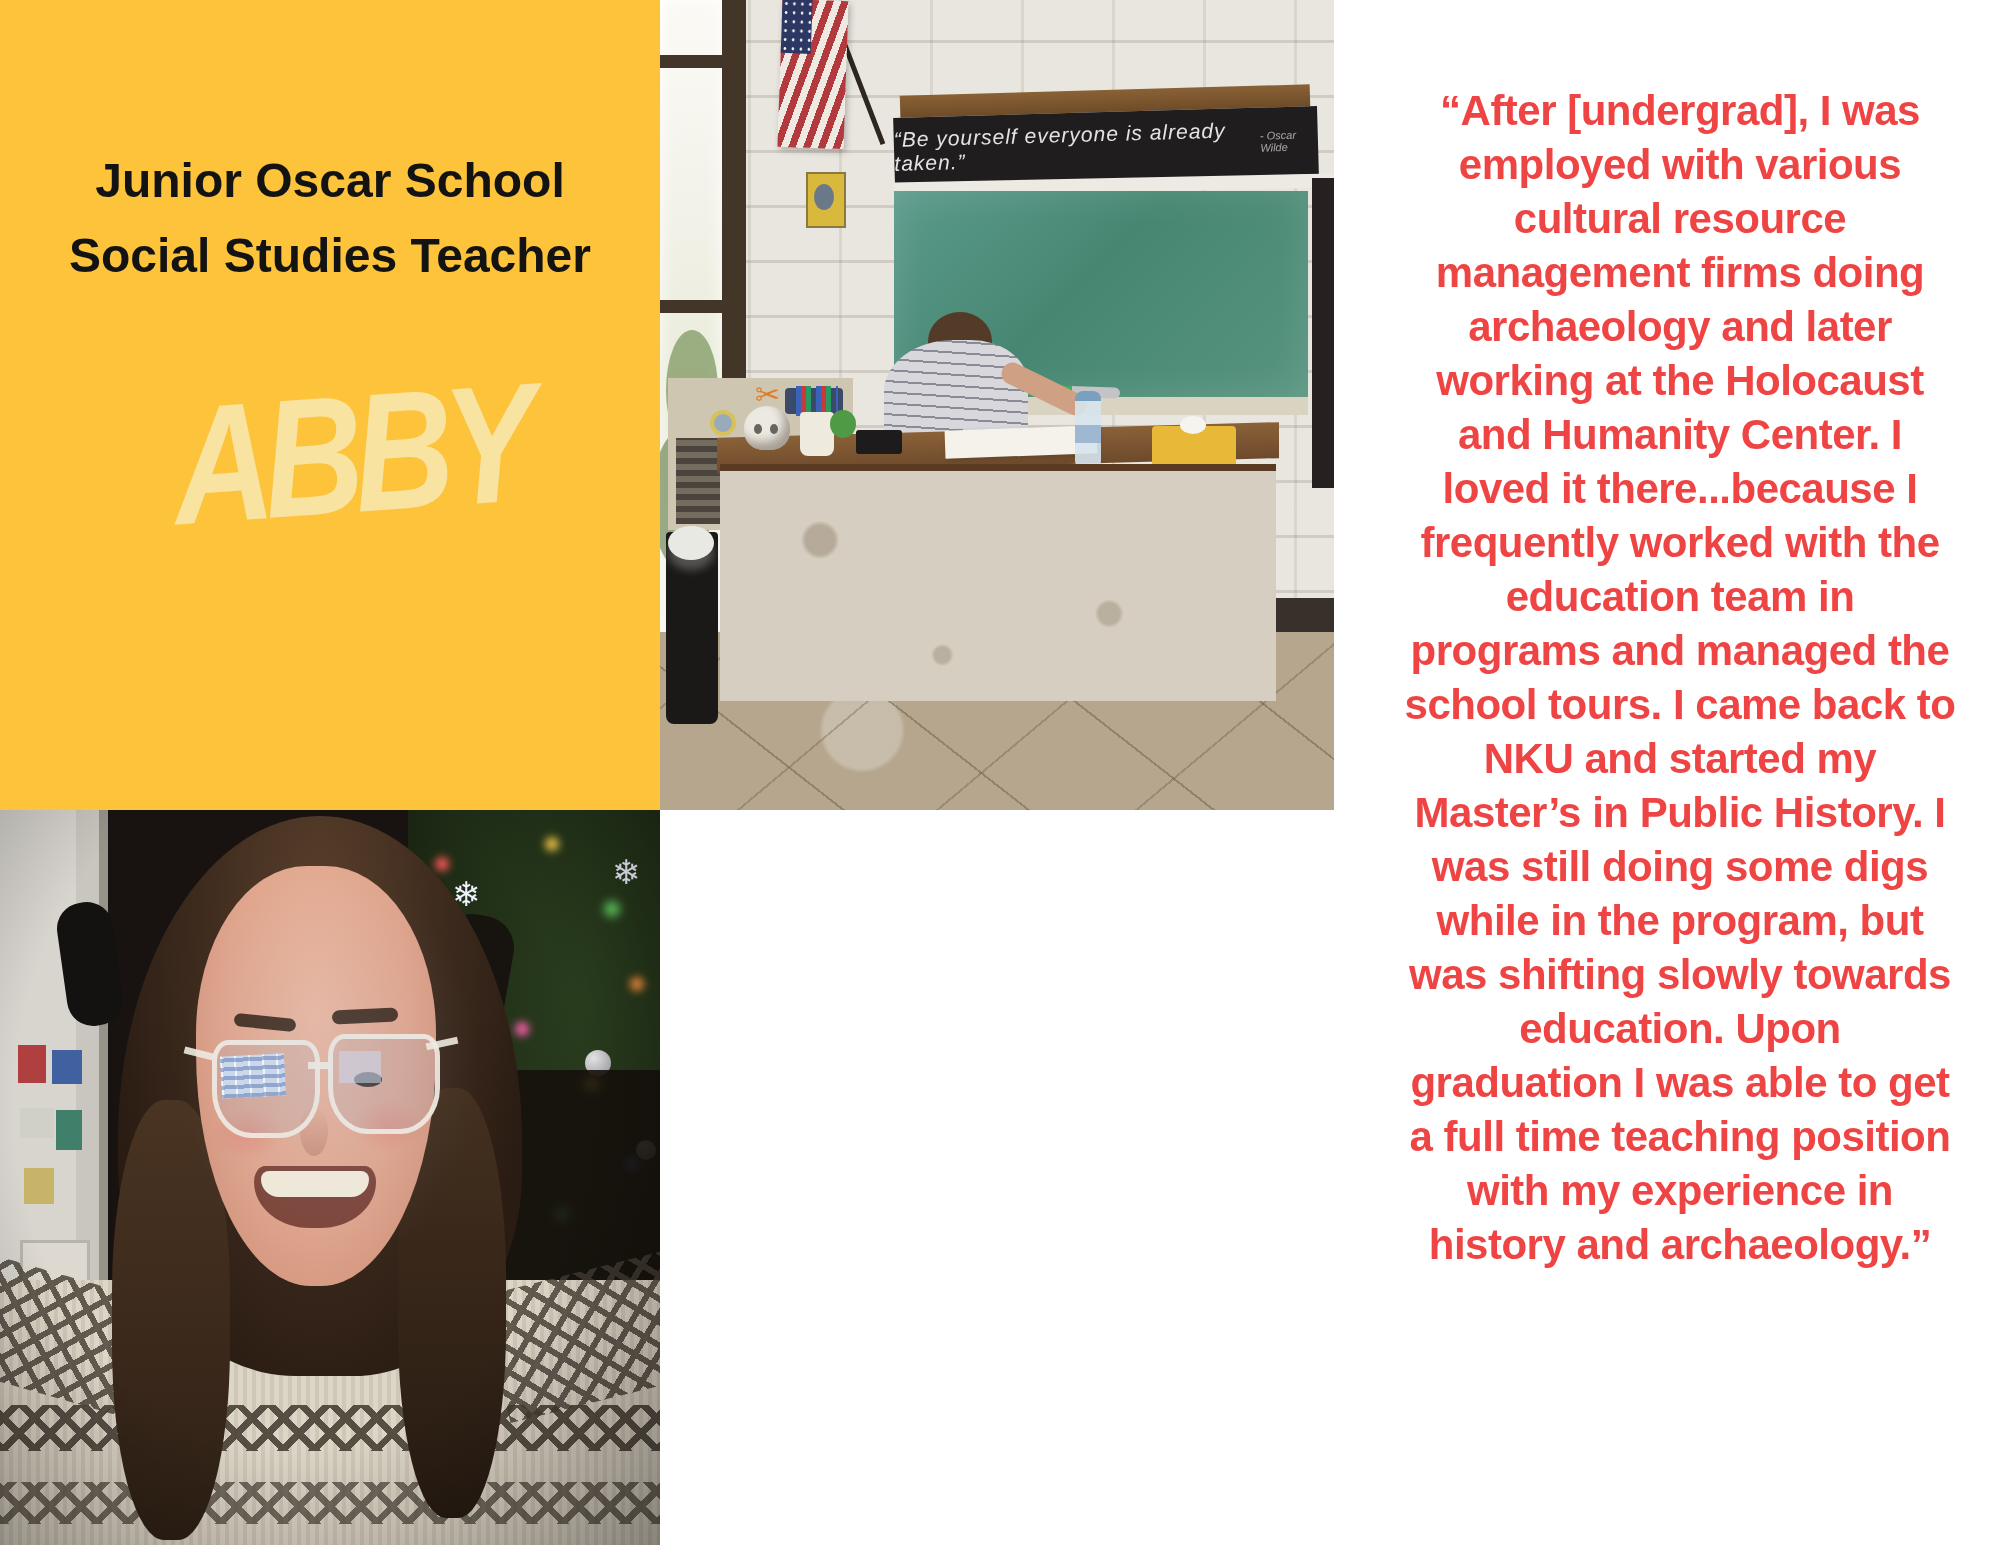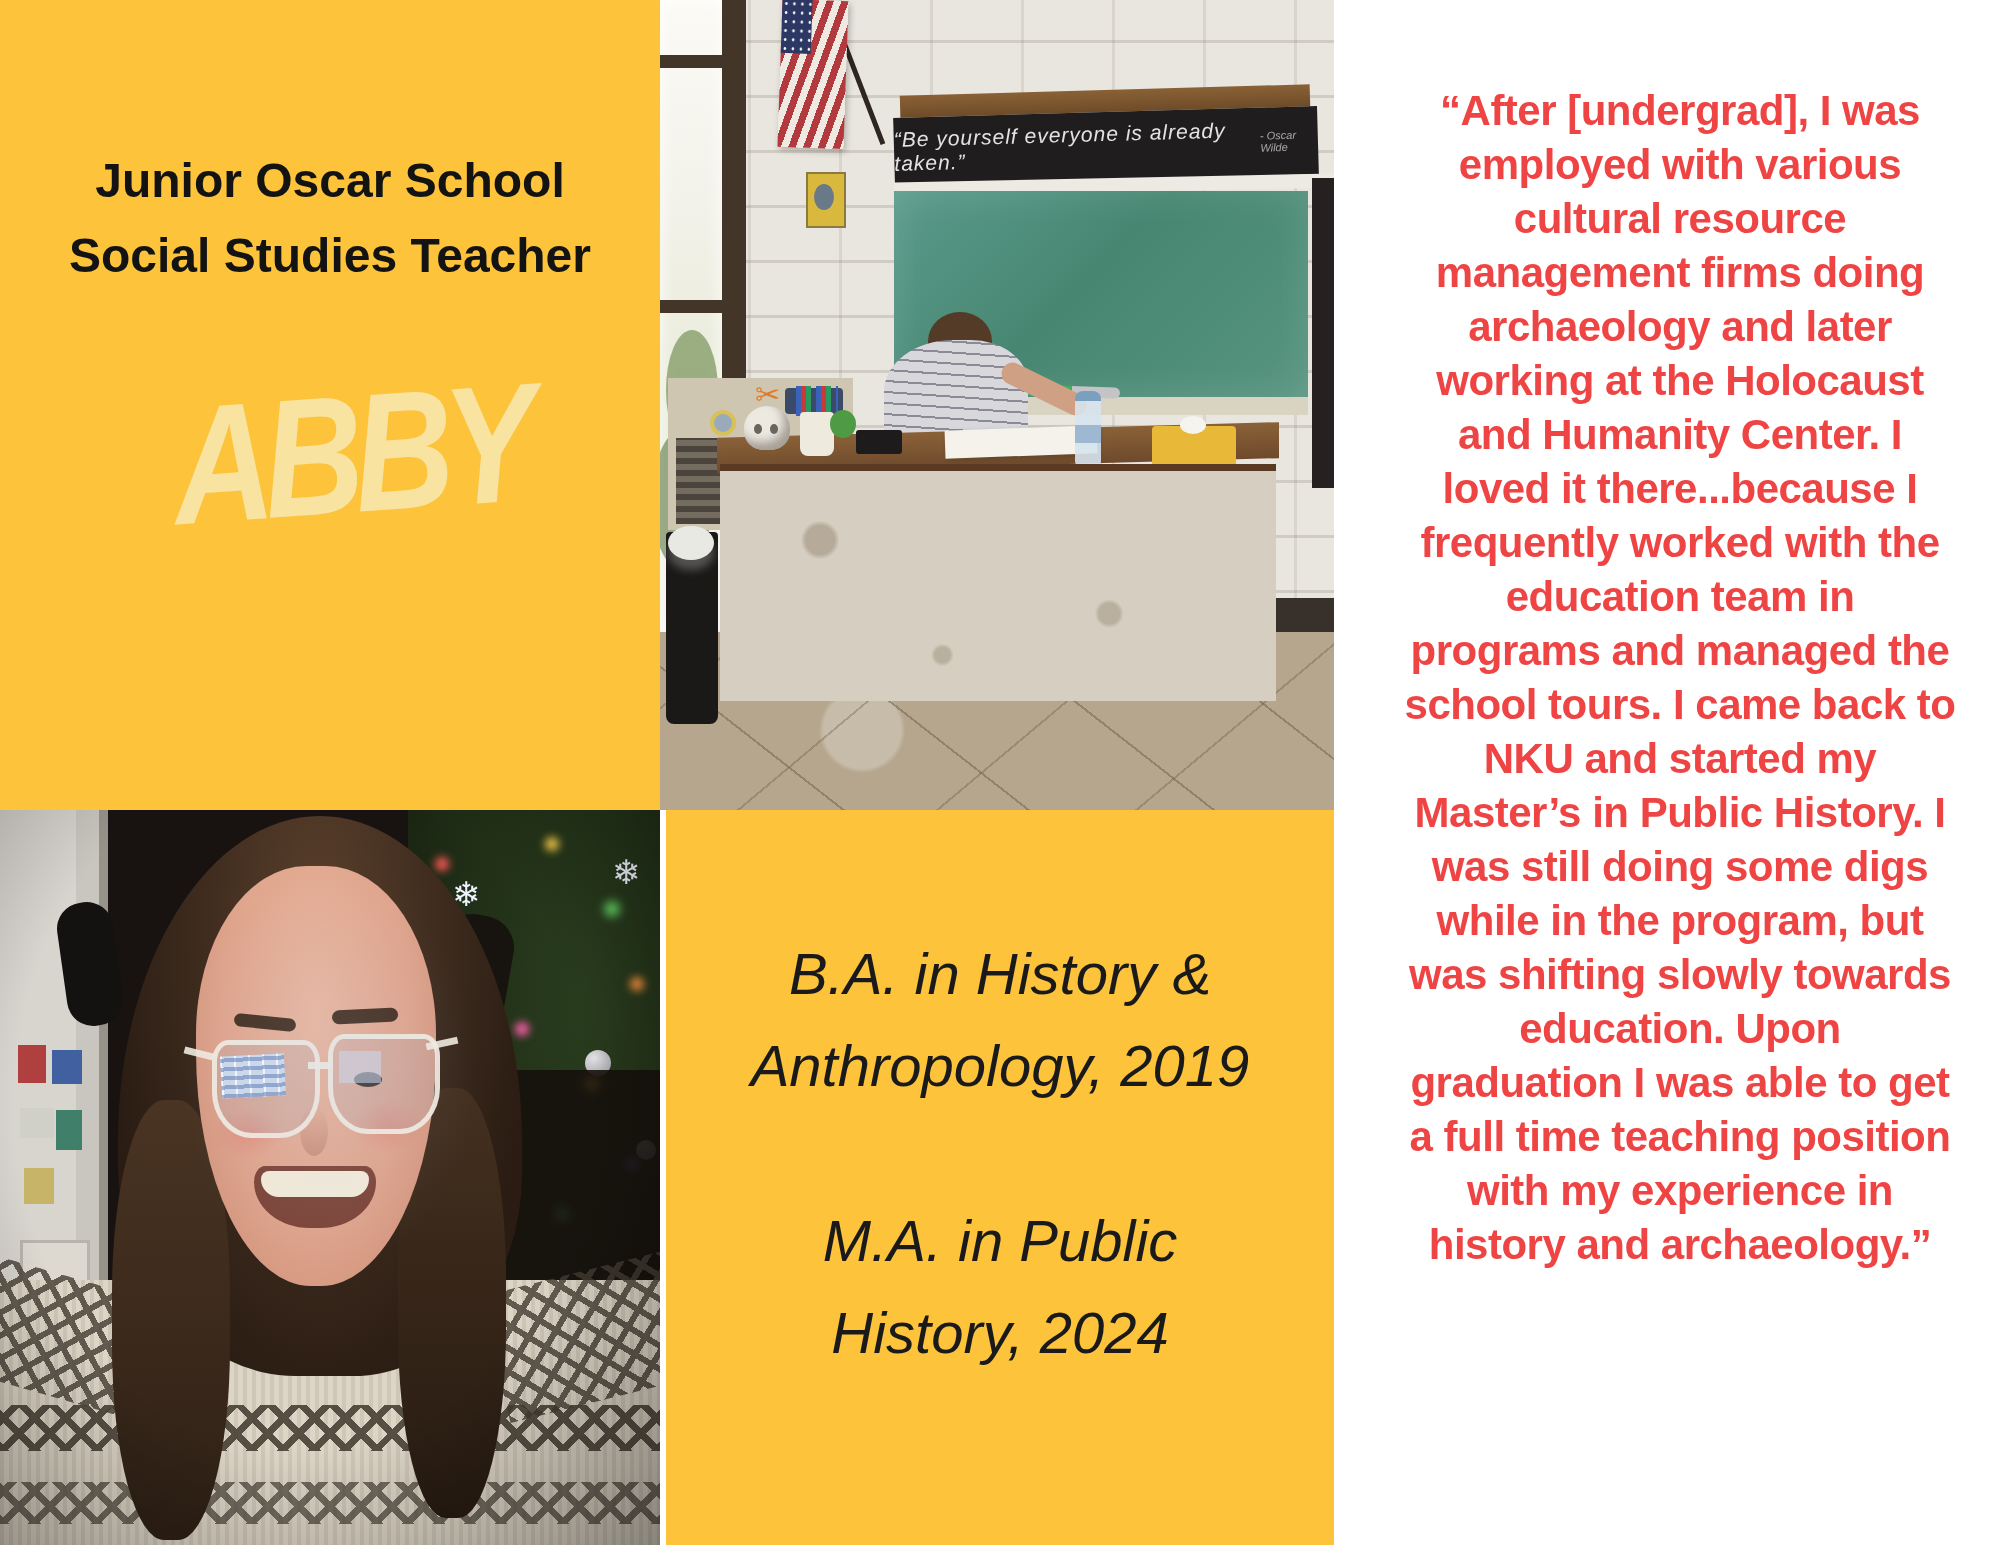--- a/index.html
+++ b/index.html
@@ -314,26 +314,20 @@
     <div class="abs sf-lensR">
         <div class="sf-reflR"></div>
       </div>
     <div class="abs sf-bridge"></div>
     <div class="abs sf-armL"></div>
     <div class="abs sf-armR"></div>
     <div class="abs sf-glow"></div>
     <div class="abs sf-vignette"></div>
   </div>
 
-  <div class="abs" id="panel-education">
-    <div class="abs edu edu-1 pre">B.A. in History &amp;
-Anthropology, 2019</div>
-    <div class="abs edu edu-2 pre">M.A. in Public
-History, 2024</div>
-  </div>
 
   <div class="abs" id="panel-quote">
     <div class="abs quote pre">“After [undergrad], I was
 employed with various
 cultural resource
 management firms doing
 archaeology and later
 working at the Holocaust
 and Humanity Center. I
 loved it there...because I

